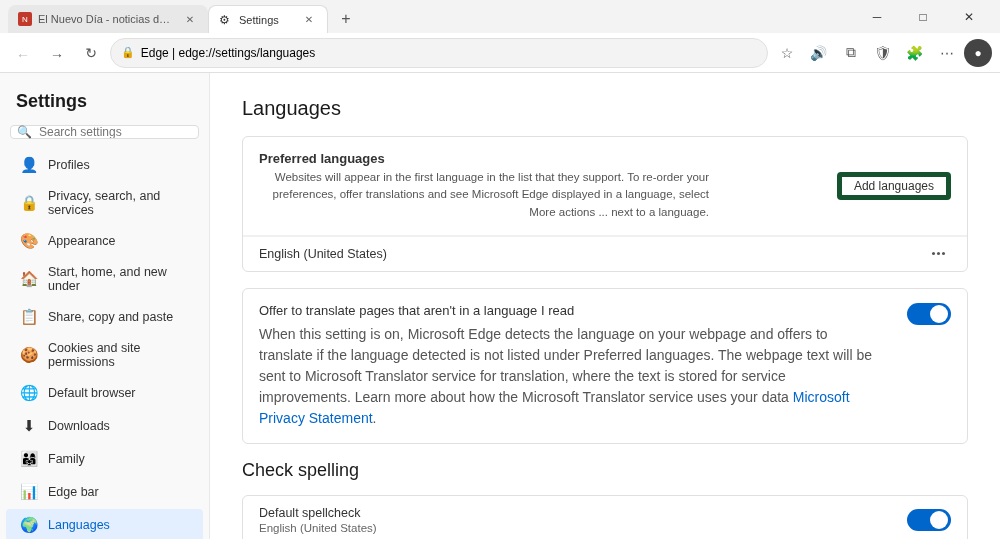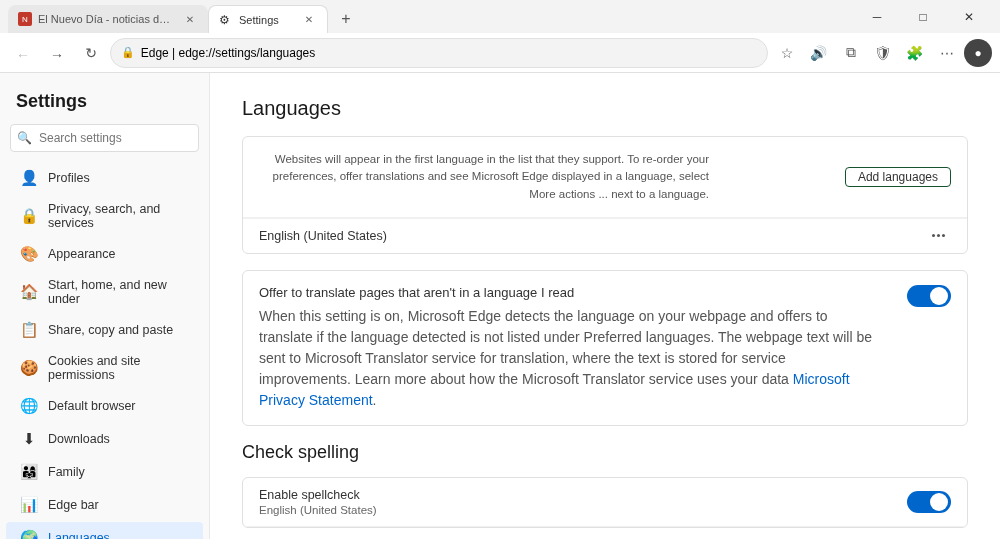--- a/index.html
+++ b/index.html
@@ -32,35 +32,35 @@
     .toolbar-icon-btn { width: 30px; height: 30px; display: flex; align-items: center; justify-content: center; border-radius: 4px; cursor: pointer; color: #555; font-size: 14px; }
     .profile-btn { width: 28px; height: 28px; background: #444; border-radius: 50%; display: flex; align-items: center; justify-content: center; color: white; font-size: 12px; cursor: pointer; }
 
     
     .main-area { display: flex; flex: 1; overflow: hidden; background: #fff; }
 
     
     .sidebar { width: 210px; background: #f9f9f9; border-right: 1px solid #e8e8e8; overflow-y: auto; padding: 10px 0; flex-shrink: 0; }
     .sidebar-title { font-size: 18px; font-weight: 600; padding: 8px 16px 12px; color: #1a1a1a; }
     .search-box { margin: 0 10px 10px; position: relative; }
-    .search-box input { width: 100%; height: 28px; border: 1px solid #ddd; border-radius: 4px; padding: 0 8px 0 28px; font-size: 12px; background: #fff; }
+    .search-box input { width: 100%; height: 14px; border: 1px solid #ddd; border-radius: 4px; padding: 0 8px 0 28px; font-size: 12px; background: #fff; }
     .search-box-icon { position: absolute; left: 7px; top: 50%; transform: translateY(-50%); color: #888; font-size: 12px; }
     .sidebar-item { display: flex; align-items: center; padding: 7px 14px; cursor: pointer; gap: 10px; color: #333; font-size: 12.5px; border-radius: 4px; margin: 1px 6px; }
     .sidebar-item.active { background: #e3eeff; color: #0066cc; }
     .sidebar-item.active .sidebar-icon { color: #0066cc; }
     .sidebar-icon { font-size: 15px; width: 18px; text-align: center; flex-shrink: 0; }
 
     
     .content { flex: 1; overflow-y: auto; padding: 24px 32px; background: #fff; }
     .section-title { font-size: 20px; font-weight: 400; color: #1a1a1a; margin-bottom: 16px; }
     .card { background: #fff; border: 1px solid #e0e0e0; border-radius: 6px; margin-bottom: 16px; overflow: hidden; }
     .card-header { padding: 14px 16px; border-bottom: 1px solid #f0f0f0; display: flex; align-items: center; justify-content: space-between; }
     .card-header-text h3 { font-size: 13px; font-weight: 600; margin-bottom: 3px; }
     .card-header-text p { font-size: 11.5px; color: #555; line-height: 1.5; max-width: 450px; text-align: right; }
-    .add-lang-btn { height: 20px; padding: 0 12px; border: 1px solid #14532d; border-radius: 4px; background: #fff; cursor: pointer; font-size: 12px; color: #333; white-space: nowrap; }
+    .add-lang-btn { height: 28px; padding: 0 12px; border: 5px solid #14532d; border-radius: 4px; background: #fff; cursor: pointer; font-size: 12px; color: #333; white-space: nowrap; }
     .lang-row { display: flex; align-items: center; justify-content: space-between; padding: 10px 16px; border-top: 1px solid #f0f0f0; }
     .lang-row:first-of-type { border-top: none; }
     .lang-name { font-size: 12.5px; color: #333; }
     .more-btn { display: flex; gap: 2px; cursor: pointer; color: #555; padding: 4px 6px; border-radius: 4px; }
     .more-dot { width: 3px; height: 3px; background: currentColor; border-radius: 50%; }
 
     
     .toggle { position: relative; width: 44px; height: 22px; flex-shrink: 0; cursor: pointer; }
     .toggle input { opacity: 0; width: 0; height: 0; }
     .toggle-slider { position: absolute; top: 0; left: 0; right: 0; bottom: 0; border-radius: 22px; transition: 0.2s; }
@@ -172,20 +172,21 @@
       </div>
 
     </div>
 
     <div class="content">
       <h1 class="section-title">Languages</h1>
 
       <div class="card">
         <div class="card-header">
           <div class="card-header-text">
+            <h3>Preferred languages</h3>
             <p>Websites will appear in the first language in the list that they support. To re-order your preferences, offer translations and see Microsoft Edge displayed in a language, select More actions ... next to a language.</p>
           </div>
           <button class="add-lang-btn">Add languages</button>
         </div>
         <div class="lang-row">
           <span class="lang-name">English (United States)</span>
           <div class="more-btn">
             <div class="more-dot"></div>
             <div class="more-dot"></div>
             <div class="more-dot"></div>
@@ -208,21 +209,21 @@
           </label>
         </div>
       </div>
 
       <h2 class="section-title" style="font-size:18px; margin-bottom:14px;">Check spelling</h2>
 
       <div class="card">
 
         <div class="spell-row" style="border-bottom:1px solid #f0f0f0;">
           <div class="spell-row-left">
-            <h4>Enable spellcheck</h4>
+            <h4>Default spellcheck</h4>
             <p>English (United States)</p>
           </div>
           <label class="toggle">
             <input type="checkbox" checked="" style="">
             <div class="toggle-slider on"></div>
           </label>
         </div>
 
       </div>
 

